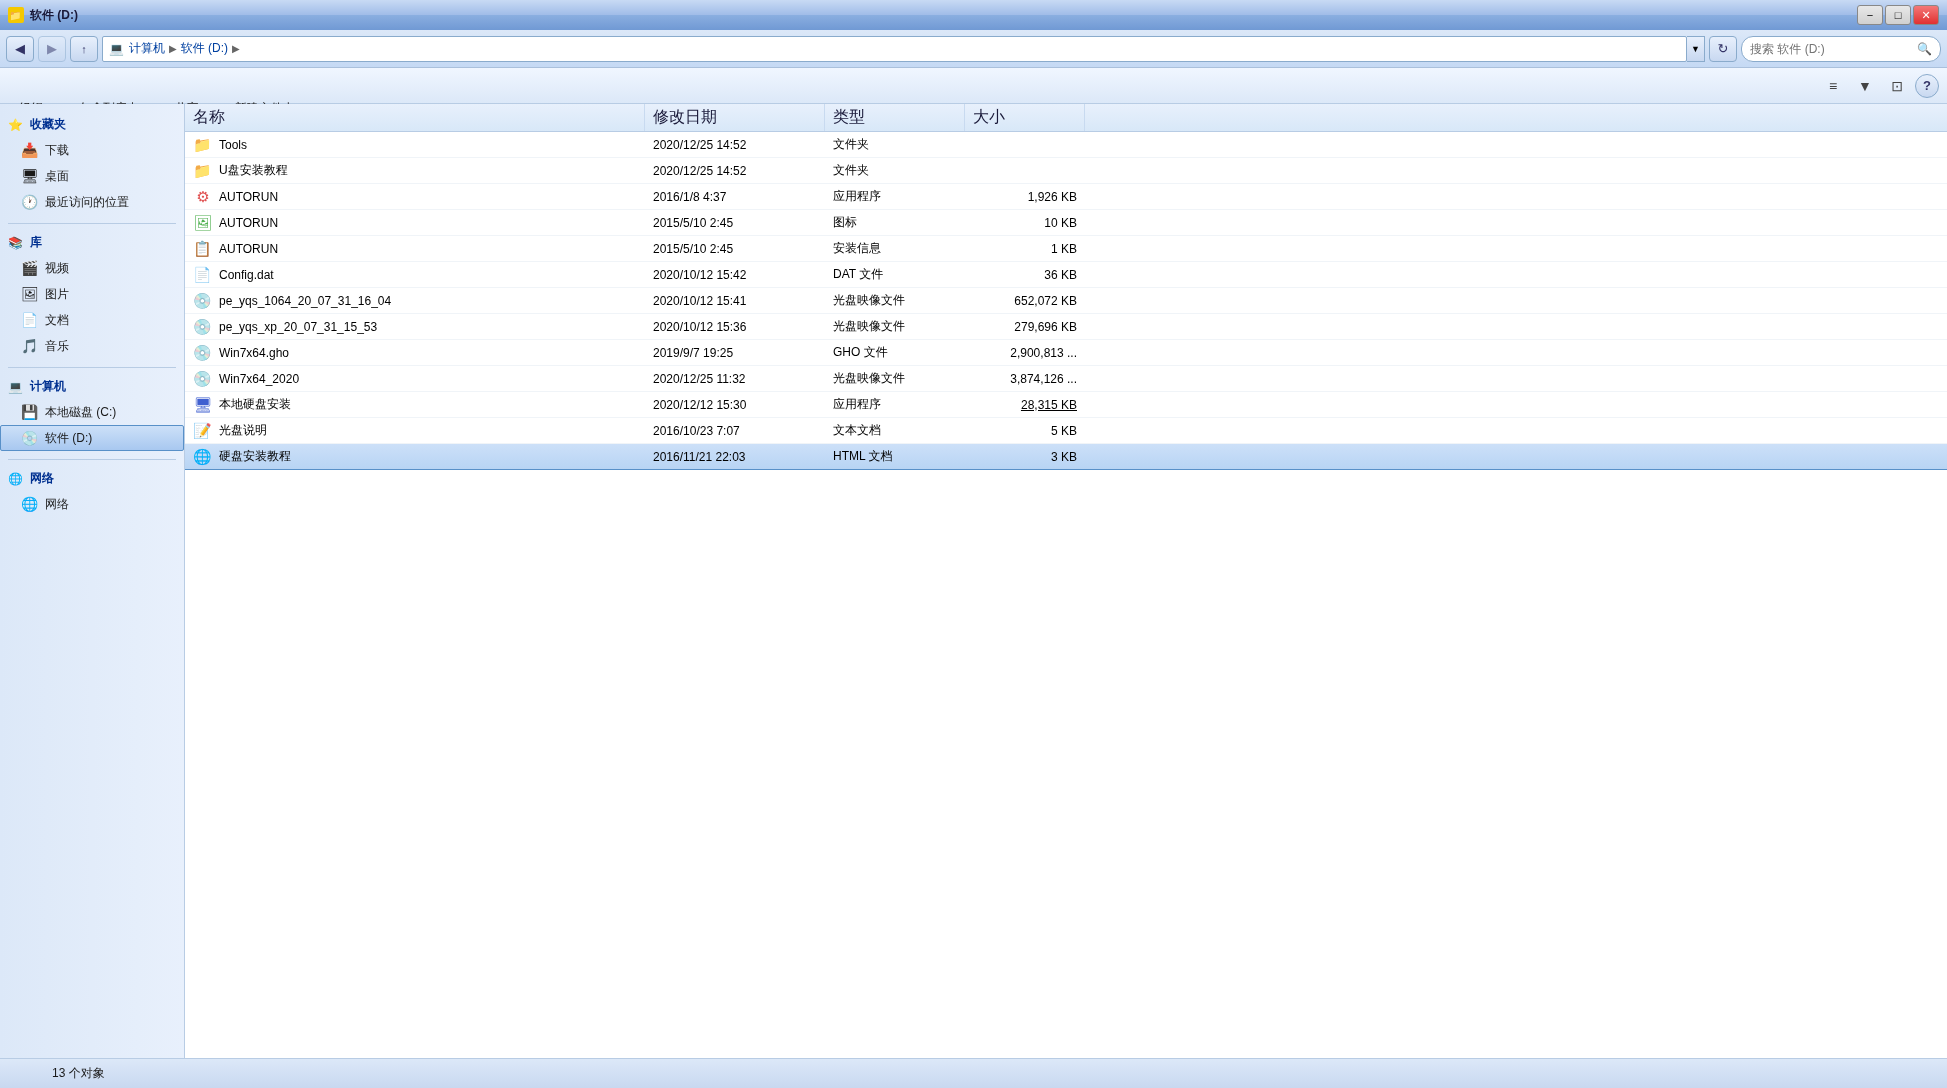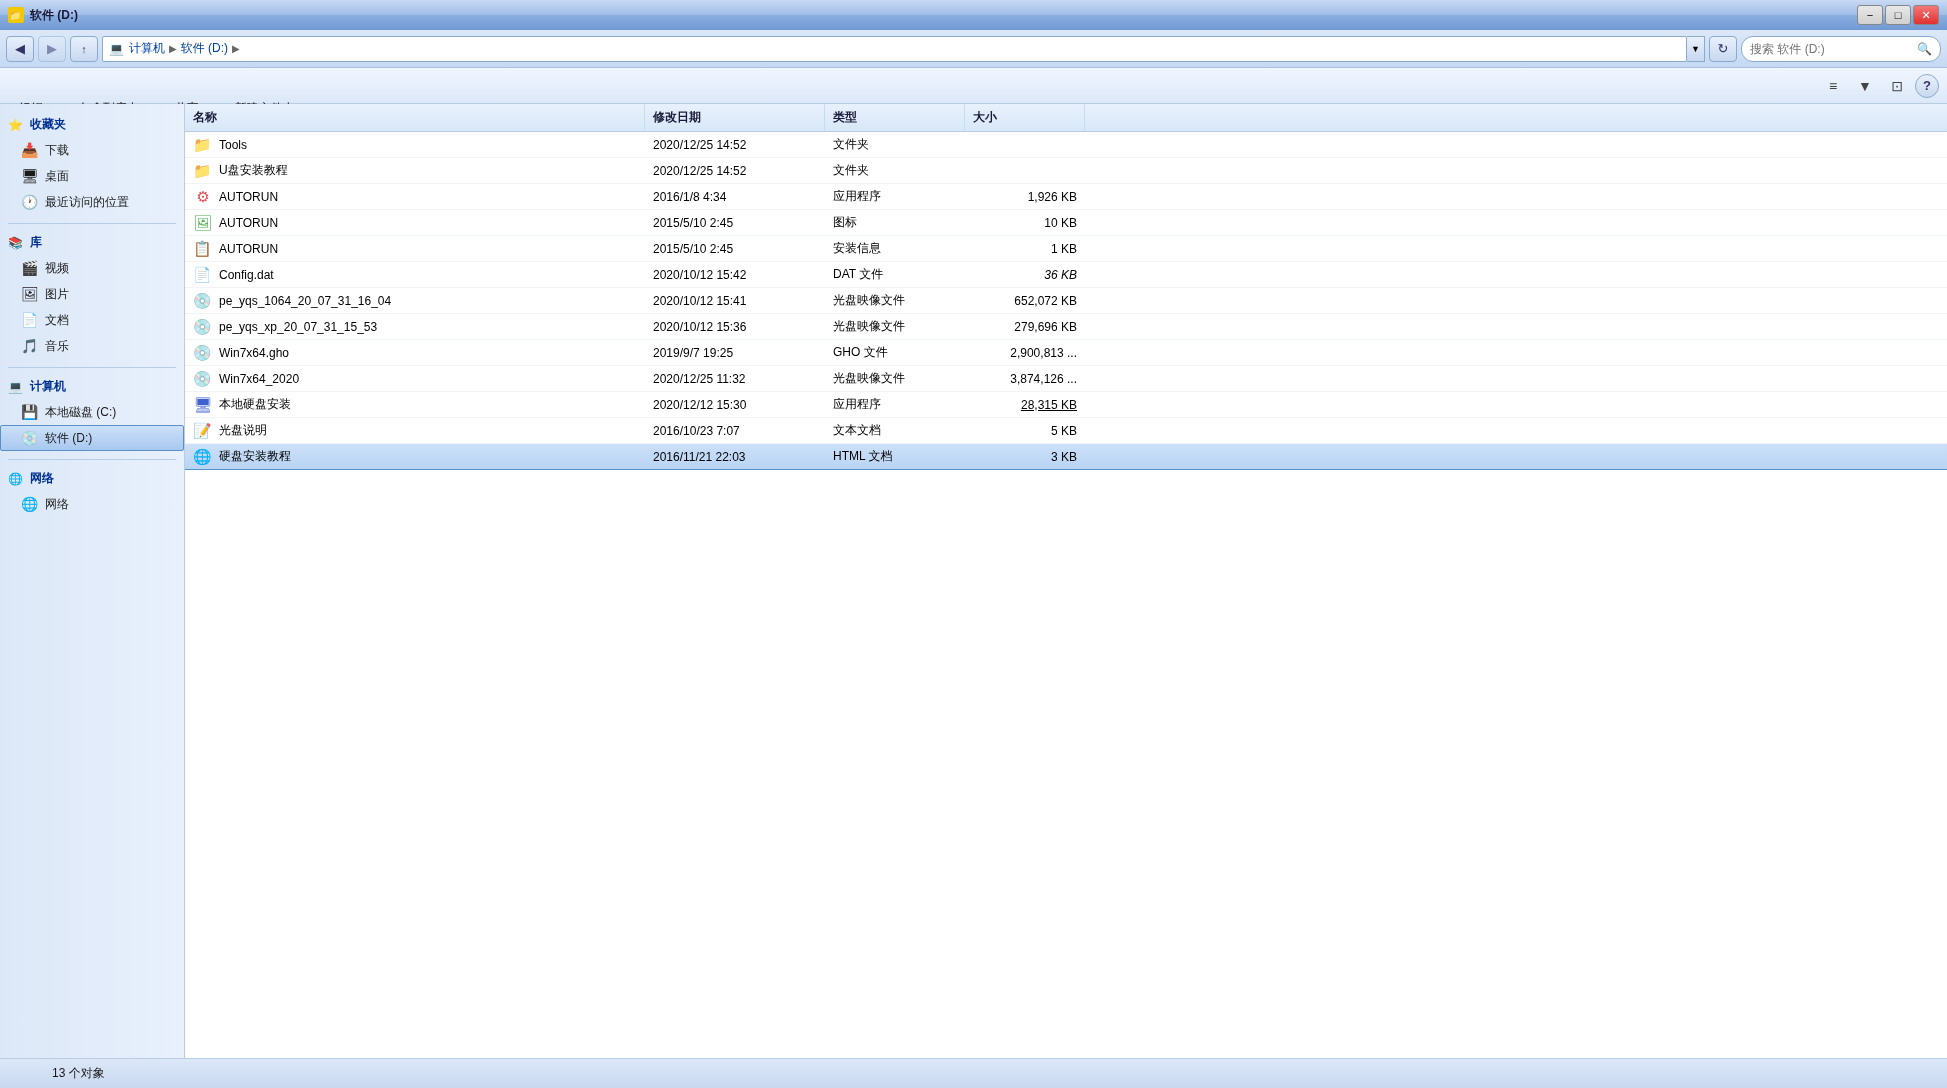--- a/index.html
+++ b/index.html
@@ -292,22 +292,22 @@
       flex: 1;
       background: white;
       overflow-y: auto;
     }
     .file-list-header {
       display: flex;
       align-items: flex-end;
       height: 28px;
       background: linear-gradient(to bottom, #e8f0fc, #d8e8f8);
       border-bottom: 1px solid #b8cce4;
-      font-size: 12px;
-      font-weight: bold;
+      font-size: 16px;
+      font-weight: normal;
       color: #1a1a3a;
       cursor: pointer;
       user-select: none;
     }
     .file-list-header .col {
       padding: 0 8px;
       height: 100%;
       display: flex;
       align-items: center;
       border-right: 1px solid #c8daf0;
@@ -553,21 +553,21 @@
     <div class="col col-type">文件夹</div>
     <div class="col col-size" style="text-align:right;justify-content:flex-end;"></div>
   </div>
         <div class="file-row">
     <div class="col col-name">
       <div class="file-name-cell">
         <div class="file-icon" style="color:#e05050">⚙</div>
         <span>AUTORUN</span>
       </div>
     </div>
-    <div class="col col-date">2016/1/8 4:34</div>
+    <div class="col col-date">2016/1/8 4:37</div>
     <div class="col col-type">应用程序</div>
     <div class="col col-size" style="text-align:right;justify-content:flex-end;">1,926 KB</div>
   </div>
         <div class="file-row">
     <div class="col col-name">
       <div class="file-name-cell">
         <div class="file-icon" style="color:#50b050">🖼</div>
         <span>AUTORUN</span>
       </div>
     </div>
@@ -588,21 +588,21 @@
   </div>
         <div class="file-row">
     <div class="col col-name">
       <div class="file-name-cell">
         <div class="file-icon" style="color:#808080">📄</div>
         <span>Config.dat</span>
       </div>
     </div>
     <div class="col col-date">2020/10/12 15:42</div>
     <div class="col col-type">DAT 文件</div>
-    <div class="col col-size" style="text-align:right;justify-content:flex-end;font-style:italic;">36 KB</div>
+    <div class="col col-size" style="text-align:right;justify-content:flex-end;">36 KB</div>
   </div>
         <div class="file-row">
     <div class="col col-name">
       <div class="file-name-cell">
         <div class="file-icon" style="color:#8050c0">💿</div>
         <span>pe_yqs_1064_20_07_31_16_04</span>
       </div>
     </div>
     <div class="col col-date">2020/10/12 15:41</div>
     <div class="col col-type">光盘映像文件</div>

